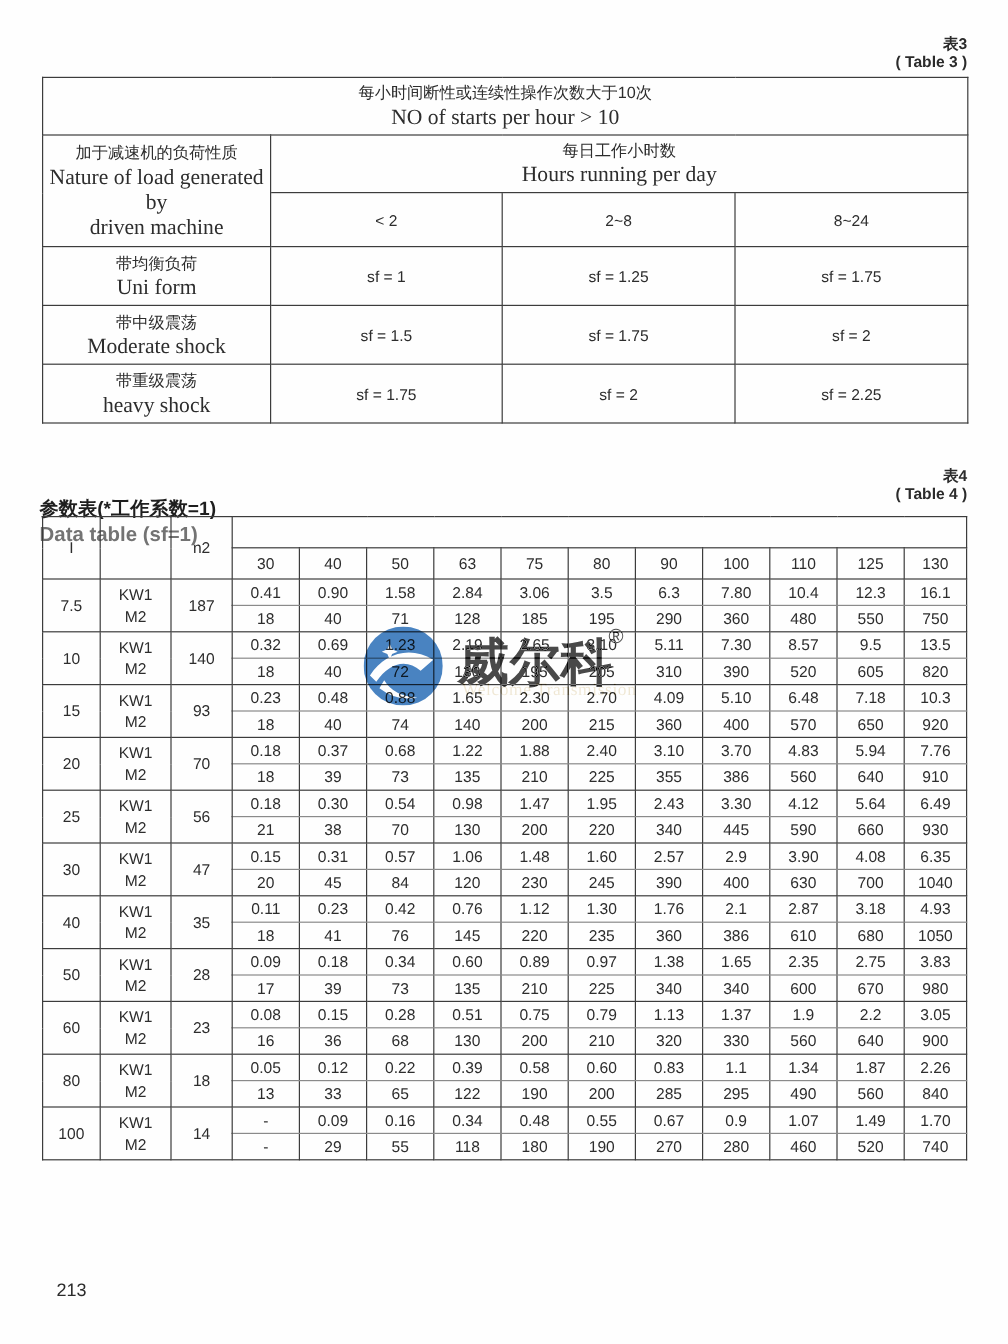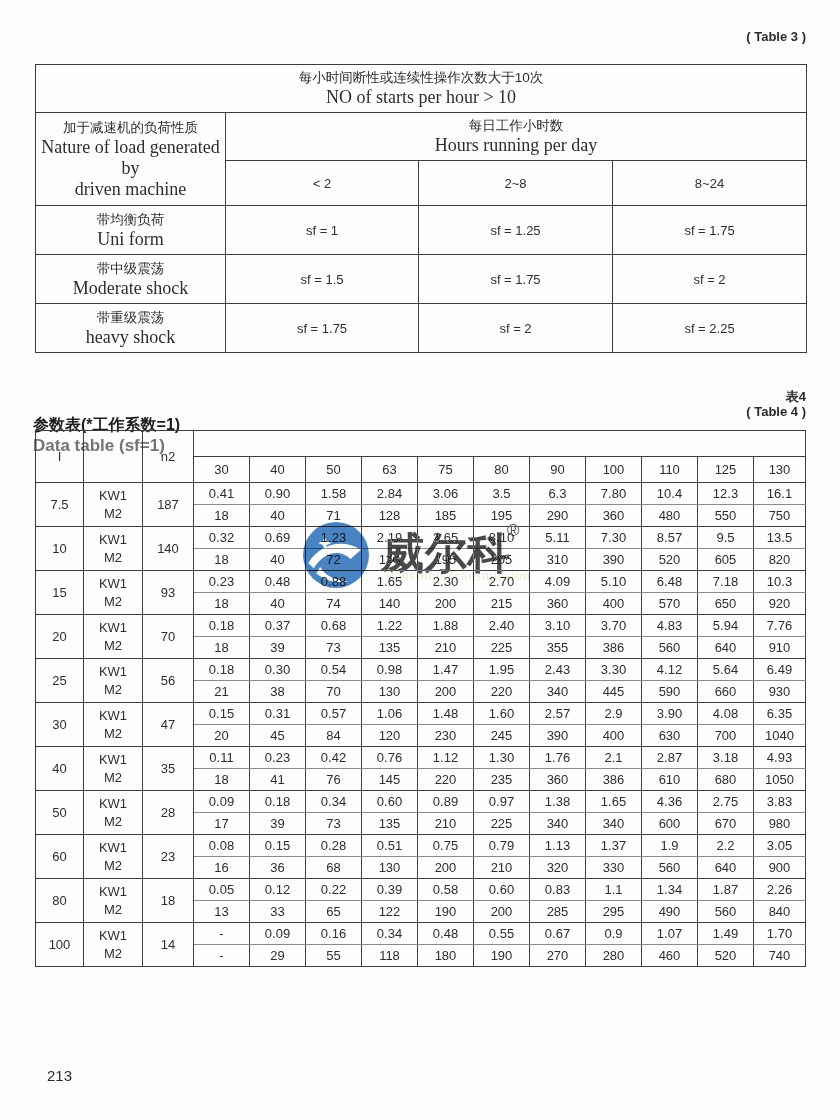--- a/index.html
+++ b/index.html
@@ -49,20 +49,21 @@
             color:#0f172a; mix-blend-mode:difference; z-index:2; white-space:nowrap; letter-spacing:0.5px; }
 
   .page-number { position:absolute; left:47px; top:1067px; font-size:15px; color:#2b2b2b; }
 </style>
 </head>
 <body>
 
 <div class="page">
 
   <div class="corner-label t3">
+    <div>表3</div>
     <div>( Table 3 )</div>
   </div>
 
   <table class="t3">
     <colgroup>
         <col style="width:190px">
         <col style="width:193px">
         <col style="width:194px">
         <col style="width:194px">
       </colgroup>
@@ -402,21 +403,21 @@
           </td>
           <td rowspan="2">28</td>
           <td>0.09</td>
           <td>0.18</td>
           <td>0.34</td>
           <td>0.60</td>
           <td>0.89</td>
           <td>0.97</td>
           <td>1.38</td>
           <td>1.65</td>
-          <td>4.36</td>
+          <td>2.35</td>
           <td>2.75</td>
           <td>3.83</td>
         </tr>
         <tr class="grp-b">
           <td>17</td>
           <td>39</td>
           <td>73</td>
           <td>135</td>
           <td>210</td>
           <td>225</td>

